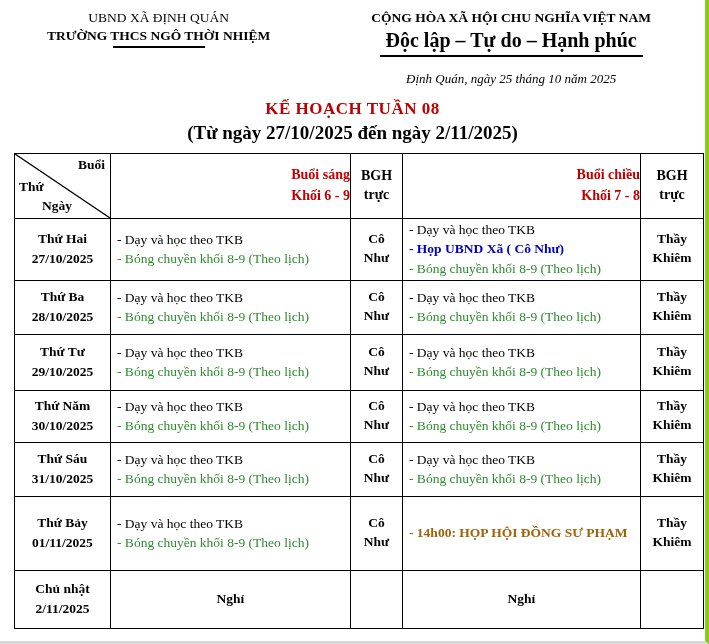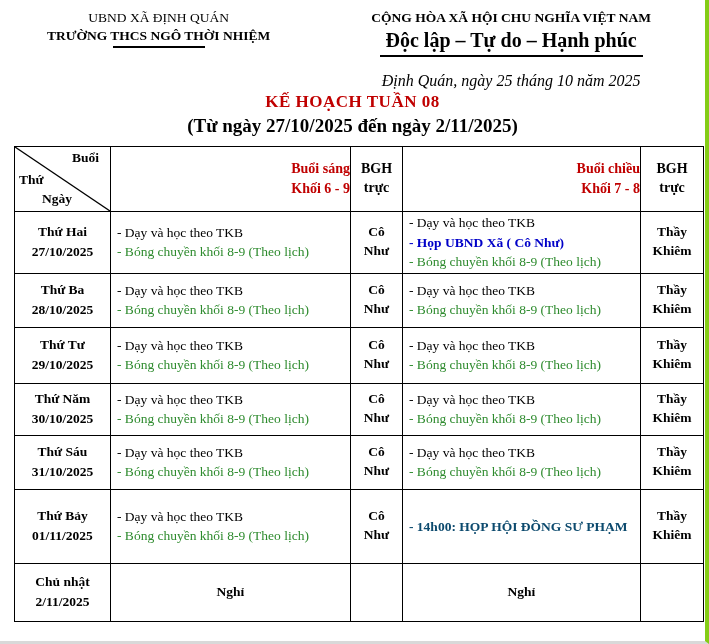--- a/index.html
+++ b/index.html
@@ -9,54 +9,54 @@
 
   
   .org-header{display:flex;padding-top:9px;}
   .org-left{width:45%;text-align:center;font-size:13.5px;line-height:1.35;}
   .org-left .l2{font-weight:bold;}
   .org-left-underline{width:92px;border-bottom:2px solid #000;margin:1px auto 0;}
   .org-right{width:55%;text-align:center;font-size:13.5px;line-height:1.35;}
   .org-right .l1{font-weight:bold;}
   .org-right .l2{display:inline-block;font-weight:bold;font-size:20px;
                  border-bottom:2px solid #000;padding:0 6px 1px;}
-  .dateline{margin-top:13px;font-style:italic;font-size:16px;}
+  .dateline{margin-top:13px;font-style:italic;font-size:13px;}
 
   
-  .doc-title{text-align:center;font-size:17px;font-weight:bold;
+  .doc-title{margin-top:11px;text-align:center;font-size:17px;font-weight:bold;
              color:#c00000;letter-spacing:.5px;}
   .doc-subtitle{margin-top:3px;text-align:center;font-size:19px;font-weight:bold;}
 
   
   table.plan{border-collapse:collapse;table-layout:fixed;width:689px;margin:9px 0 0 14px;}
   table.plan td{border:1px solid #000;vertical-align:middle;padding:0;overflow:hidden;}
   .c-day{width:96px;}  .c-morning{width:240px;} .c-bgh1{width:52px;}
   .c-afternoon{width:238px;} .c-bgh2{width:63px;}
 
   tr.r-header{height:64px;} tr.r0{height:62px;} tr.r1{height:54px;}
   tr.r2{height:56px;} tr.r3{height:52px;} tr.r4{height:54px;}
   tr.r5{height:74px;} tr.r6{height:58px;padding-left:40px;}
 
   .corner-cell{position:relative;height:64px;}
   .corner-cell svg{position:absolute;left:0;top:0;width:100%;height:100%;}
   .corner-lbl{position:absolute;font-weight:bold;font-size:13.5px;}
-  .lbl-session{top:3px;right:11px;}
+  .lbl-session{top:3px;right:5px;}
   .lbl-weekday{top:25px;left:4px;}
   .lbl-date{bottom:4px;left:27px;}
 
   .hdr-red{color:#c00000;font-weight:bold;text-align:right;font-size:14px;line-height:1.45;}
   .hdr-black{font-weight:bold;text-align:center;font-size:14px;line-height:1.35;}
 
   .day-cell{text-align:center;font-weight:bold;font-size:13.5px;line-height:1.5;}
   .content-cell{font-size:13.5px;}
   .ln{padding-left:6px;line-height:1.45;}
   .ln-black{color:#000;}
   .ln-green{color:#2e8b2e;}
   .ln-blue{color:#0000c8;font-weight:bold;}
-  .ln-red{color:#0c4a6e;font-weight:bold;padding-right:4px;}
+  .ln-red{color:#a16207;font-weight:bold;padding-right:4px;}
   .bgh-cell{text-align:center;font-weight:bold;font-size:13.5px;line-height:1.4;}
   .nghi-cell{text-align:center;font-weight:bold;font-size:13.5px;}
 </style>
 </head>
 <body>
 
 <div class="page">
 
   <div class="org-header">
     <div class="org-left">

